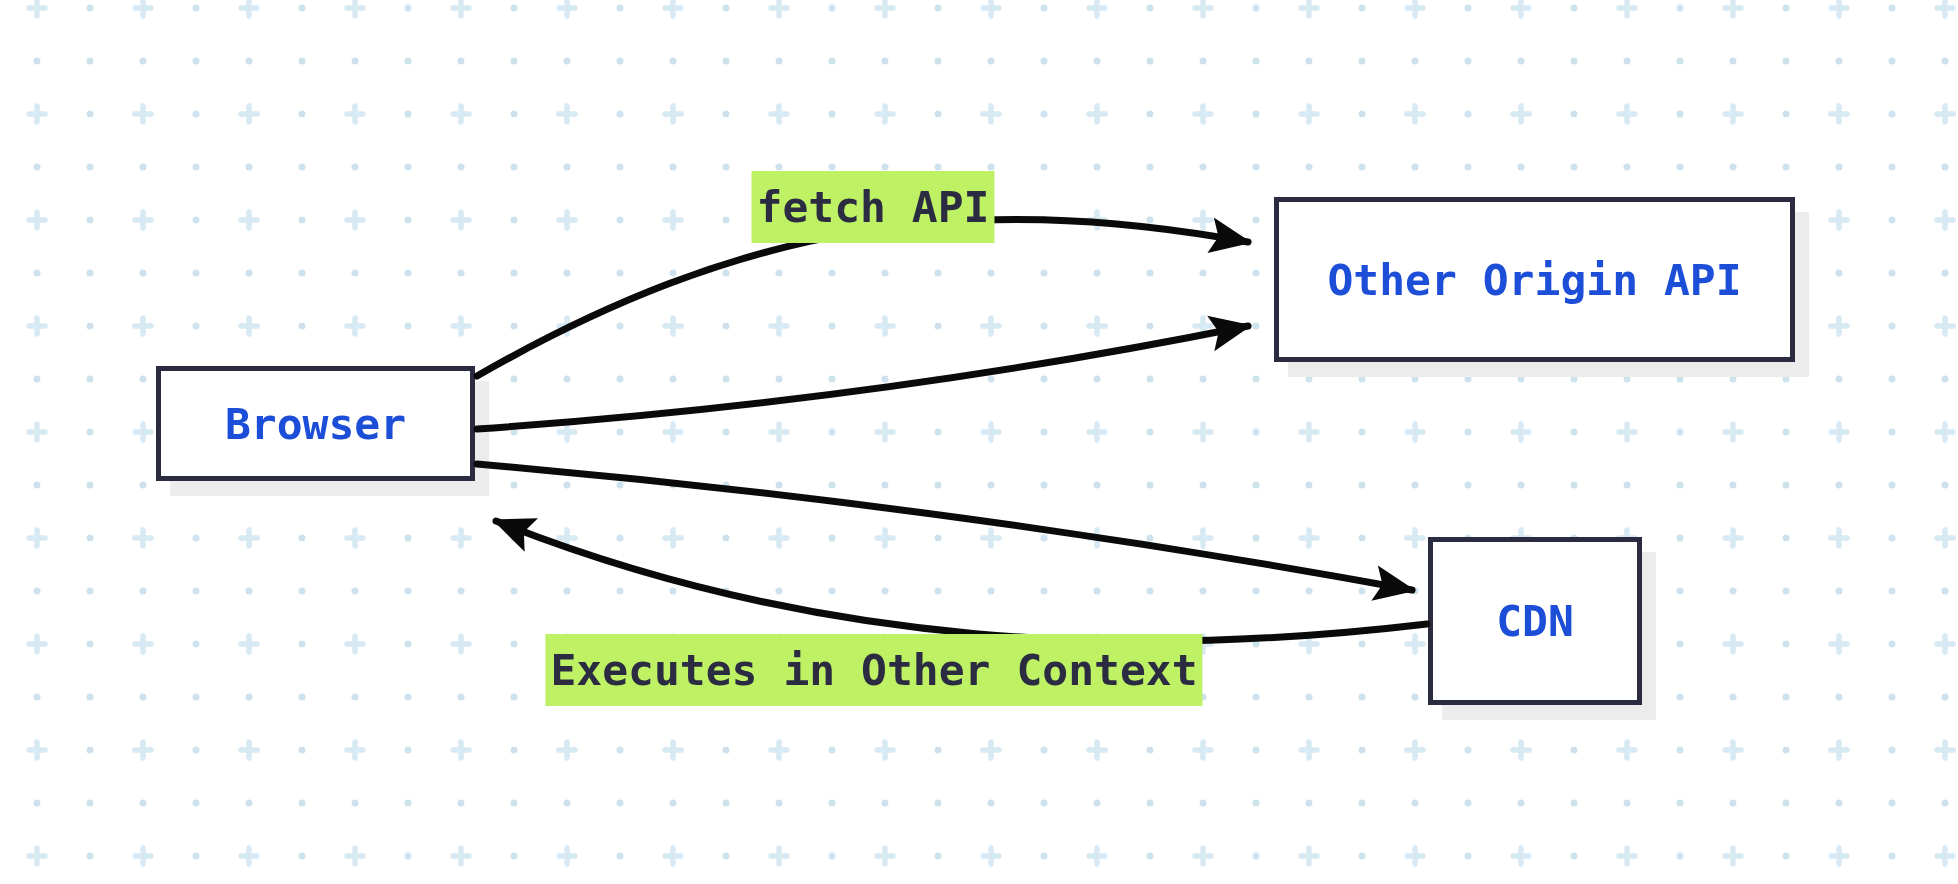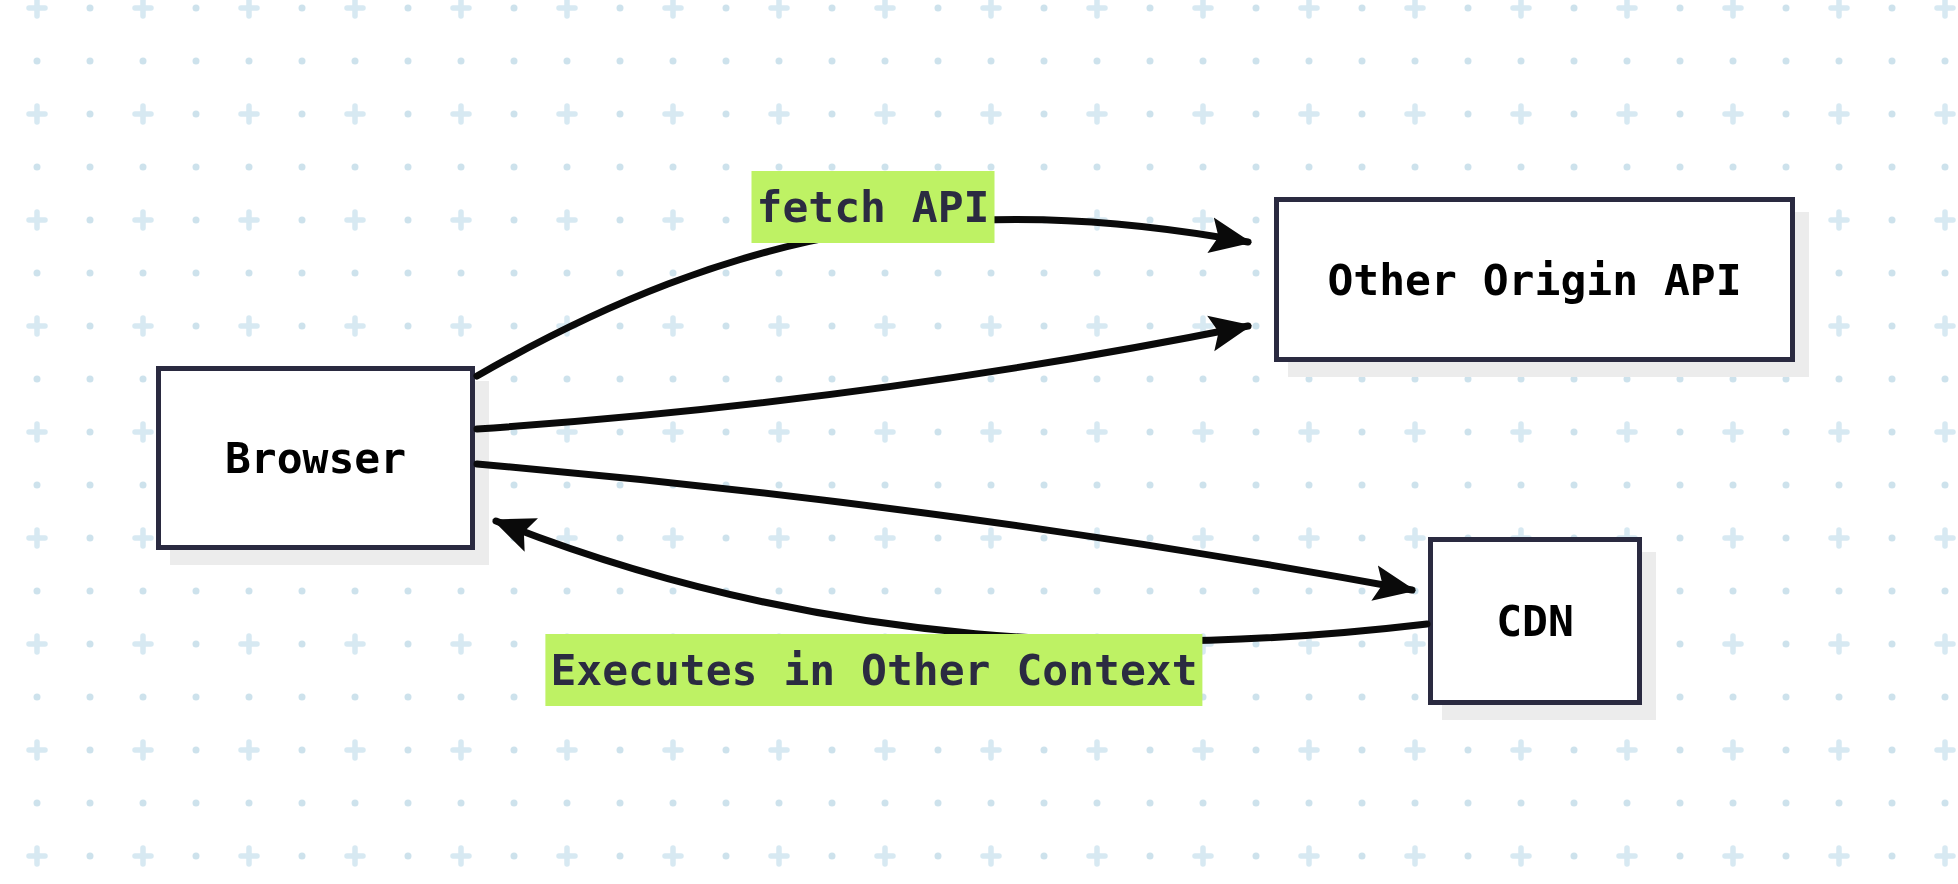--- a/index.html
+++ b/index.html
@@ -22,21 +22,21 @@
     z-index: 2;
     background: #ffffff;
     border: 5px solid #2a2a40;
     box-shadow: 14px 15px 0 #ececec;
     display: flex;
     align-items: center;
     justify-content: center;
     box-sizing: border-box;
   }
   .node span {
-    color: #000000;
+    color: #1d4ed8;
     font-size: 43px;
     font-weight: 600;
     letter-spacing: 0px;
     white-space: nowrap;
   }
   .edges-svg { z-index: 3; }
   .edge-label {
     position: absolute;
     z-index: 4;
     transform: translate(-50%, -50%);
@@ -60,21 +60,21 @@
         <path d="M 29 8 H 45 M 37 0 V 16" stroke="#d7e9f2" stroke-width="5.5" stroke-linecap="round"></path>
         <circle cx="90" cy="8" r="3.5" fill="#cde2ec"></circle>
         <circle cx="37" cy="61" r="3.5" fill="#cde2ec"></circle>
         <circle cx="90" cy="61" r="3.5" fill="#cde2ec"></circle>
         <path d="M 29 114 H 45 M 37 106 V 122" stroke="#d7e9f2" stroke-width="5.5" stroke-linecap="round"></path>
       </pattern>
     </defs>
     <rect x="0" y="0" width="1958" height="884" fill="url(#gridpat)"></rect>
   </svg>
 
-  <div class="node" style="left:156px; top:366px; width:319px; height:184px;text-align:center;">
+  <div class="node" style="left:156px; top:366px; width:319px; height:115px;text-align:center;">
     <span>Browser</span>
   </div>
 
   <div class="node" style="left:1274px; top:197px; width:521px; height:165px;">
     <span>Other Origin API</span>
   </div>
 
   <div class="node" style="left:1428px; top:537px; width:214px; height:168px;">
     <span>CDN</span>
   </div>

